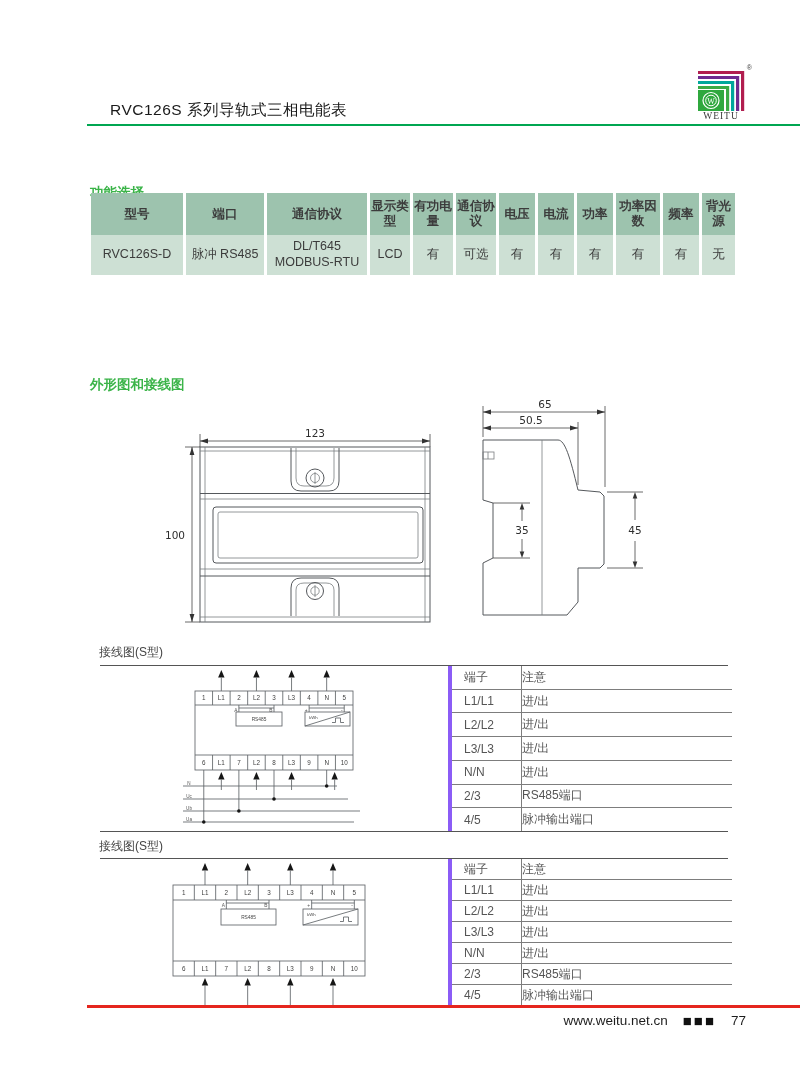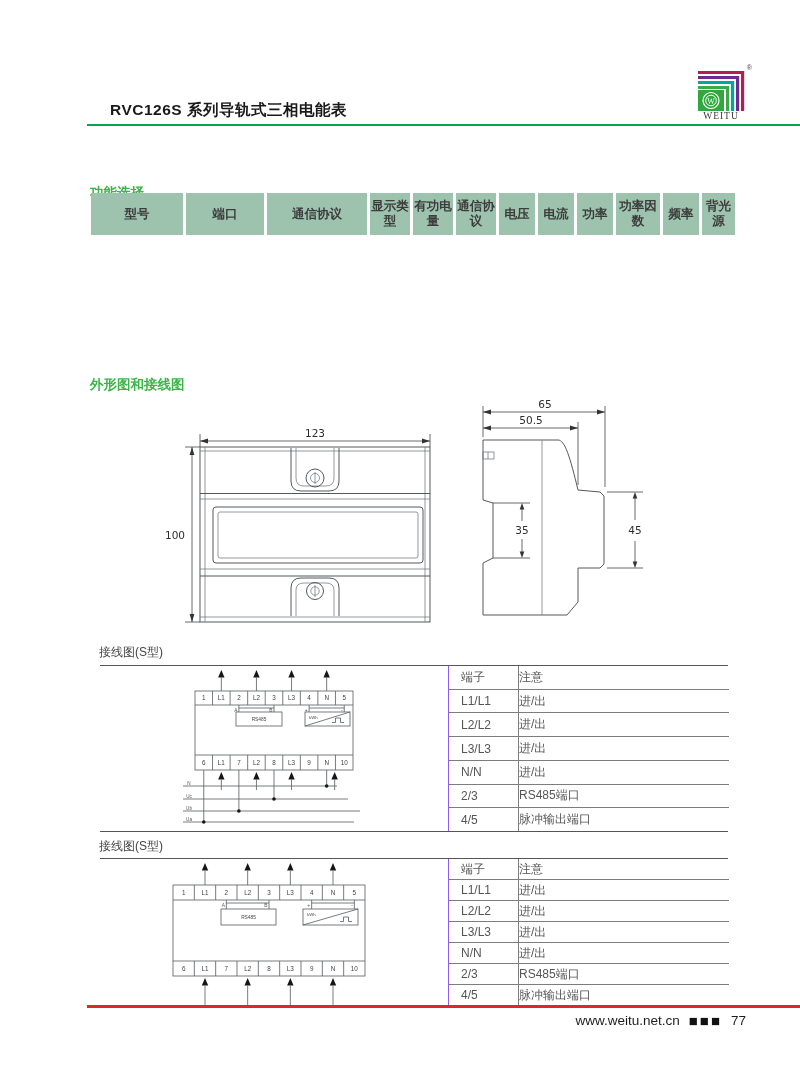--- a/index.html
+++ b/index.html
@@ -4,21 +4,21 @@
 <style>
   html,body{margin:0;padding:0}
   body{
     width:800px;height:1085px;position:relative;background:#fff;
     font-family:"Liberation Sans","DejaVu Sans",sans-serif;color:#333;
     overflow:hidden;
   }
   .abs{position:absolute}
 
   
-  #page-title{left:110px;top:100px;font-size:15.5px;font-weight:bold;color:#1a1a1a;letter-spacing:.5px}
+  #page-title{left:110px;top:100px;font-size:15.5px;font-weight:normal;color:#1a1a1a;letter-spacing:.5px}
   #header-line{left:87px;top:124px;width:713px;height:2px;background:#00a651}
 
   
   #logo{left:696px;top:69px;width:52px;height:56px}
   #logo .reg{position:absolute;right:-4px;top:-5px;font-size:7px;color:#444}
   #logo .wordmark{position:absolute;left:0;top:42px;width:50px;text-align:center;
     font-family:"Liberation Serif","DejaVu Serif",serif;font-size:9.5px;color:#3a3a3a;letter-spacing:1px}
 
   
   .green-head{color:#3bb449;font-weight:bold;font-size:13.5px}
@@ -39,42 +39,42 @@
   .draw .ln{stroke:#55585c;stroke-width:1;fill:none}
   .draw .thin{stroke:#7a7d80;stroke-width:.8;fill:none}
   .draw .dim{stroke:#444;stroke-width:.8;fill:none}
   .draw .ah{fill:#333;stroke:none}
   .draw text{font-size:10.5px;fill:#2e2e2e;text-anchor:middle;font-family:"DejaVu Sans",sans-serif}
 
   
   .wsec{left:100px;width:628px;border-top:1.2px solid #555}
   #wsec1{top:665px;height:165px;border-bottom:1.2px solid #555}
   #wsec2{top:858px;height:147px}
-  .wtable{position:absolute;left:348px;top:0;bottom:0;width:280px;border-left:1px solid #8b5cf6;
+  .wtable{position:absolute;left:348px;top:0;bottom:0;width:280px;border-left:4px solid #8b5cf6;
     display:flex;flex-direction:column}
   .wtable .trow{flex:1;display:flex;align-items:stretch;border-bottom:1px solid #7d7d7d;font-size:12px;color:#555}
   #wsec1 .trow:last-child{border-bottom:none}
   .wtable .c1{width:69px;display:flex;align-items:center;padding-left:12px;box-sizing:border-box}
   .wtable .c2{flex:1;display:flex;align-items:center;border-left:1px solid #7d7d7d}
 
   
   .wsvg .wl{stroke:#606468;stroke-width:.85;fill:none}
   .wsvg .wf{fill:#161616;stroke:none}
   .wsvg text{font-family:"Liberation Sans","DejaVu Sans",sans-serif;fill:#3f3f3f}
   .wsvg .wt{font-size:6.3px;text-anchor:middle}
   .wsvg .wt2{font-size:4.8px;text-anchor:end;fill:#555}
   .wsvg .wt3{font-size:4.6px;text-anchor:middle;fill:#555}
   .wsvg .wb{font-size:4.8px;text-anchor:middle;fill:#444}
   .wsvg .wk{font-size:4.3px;text-anchor:start;fill:#444}
   #wiring1-svg{left:150px;top:666px}
   #wiring2-svg{left:150px;top:858px}
 
   
   #footer-line{left:87px;top:1005px;width:713px;height:3px;background:#e5261e}
-  #footer{right:54px;top:1013px;font-size:13.5px;color:#1d1d1d;display:flex;gap:9px}
+  #footer{right:54px;top:1013px;font-size:13.5px;color:#1d1d1d;display:flex;gap:15px}
   #footer .squares{font-size:15px;letter-spacing:2px;color:#111;line-height:1}
 </style>
 </head>
 <body>
 
 <div class="abs" id="page-title">RVC126S 系列导轨式三相电能表</div>
 <div class="abs" id="header-line"></div>
 
 <div class="abs" id="logo">
   <svg width="50" height="42" viewBox="0 0 50 42">
@@ -117,20 +117,34 @@
         <th>通信协议</th>
         <th>电压</th>
         <th>电流</th>
         <th>功率</th>
         <th>功率因数</th>
         <th>频率</th>
         <th>背光源</th>
       </tr>
     </thead>
   <tbody>
+      <tr class="row-alt">
+        <td>RVC126S-D</td>
+        <td>脉冲 RS485</td>
+        <td>DL/T645 MODBUS-RTU</td>
+        <td>LCD</td>
+        <td>有</td>
+        <td>可选</td>
+        <td>有</td>
+        <td>有</td>
+        <td>有</td>
+        <td>有</td>
+        <td>有</td>
+        <td>无</td>
+      </tr>
     </tbody>
 </table>
 
 <div class="abs green-head" id="ow-head">外形图和接线图</div>
 
 <svg class="abs draw" id="front-view-svg" style="left:160px;top:398px" width="315" height="245" viewBox="0 0 315 245">
 
   <line class="dim" x1="40" y1="43" x2="270" y2="43"></line>
   <polygon class="ah" points="40,43 48,40.6 48,45.4"></polygon>
   <polygon class="ah" points="270,43 262,40.6 262,45.4"></polygon>

